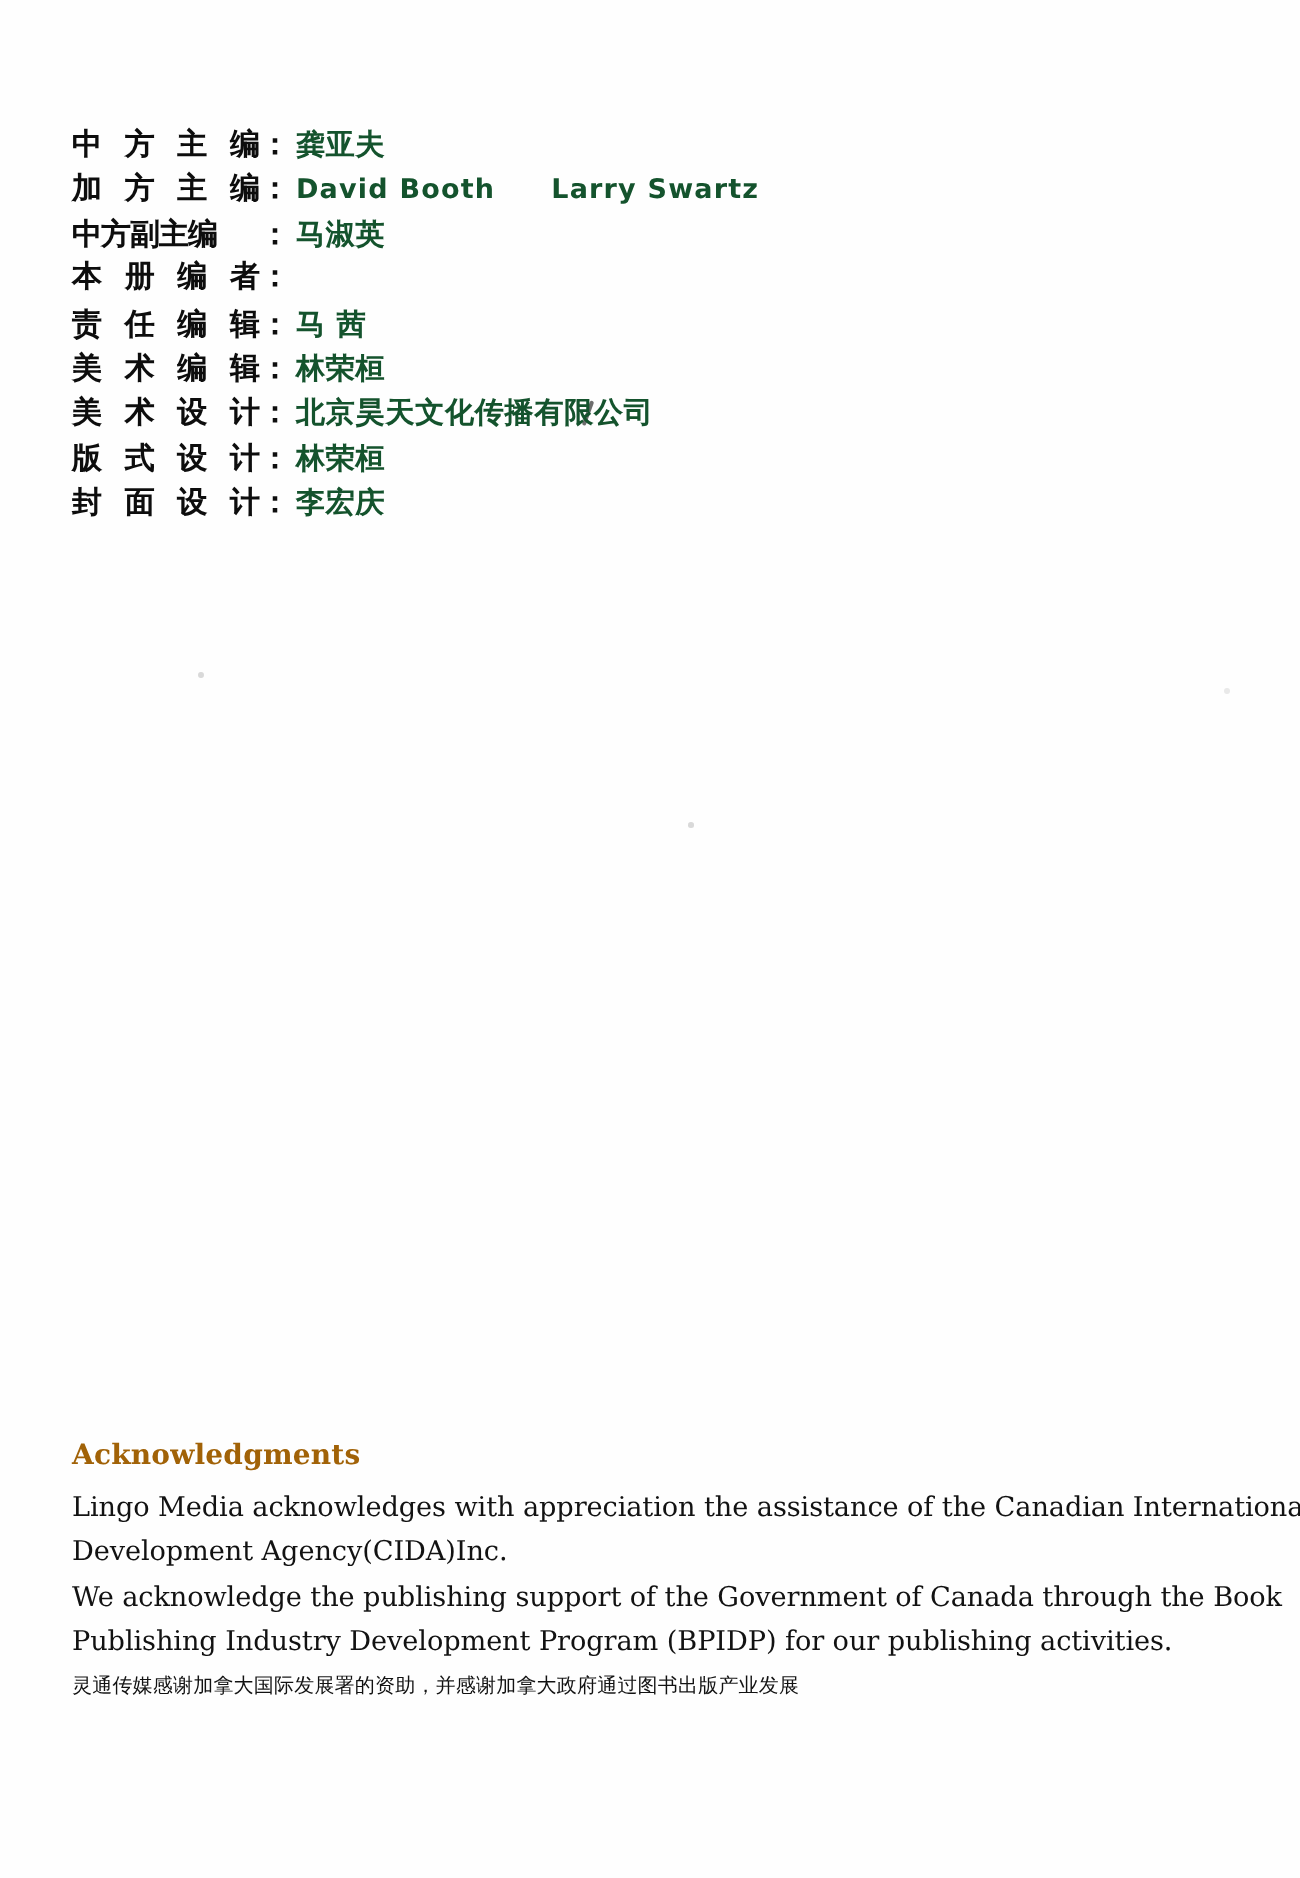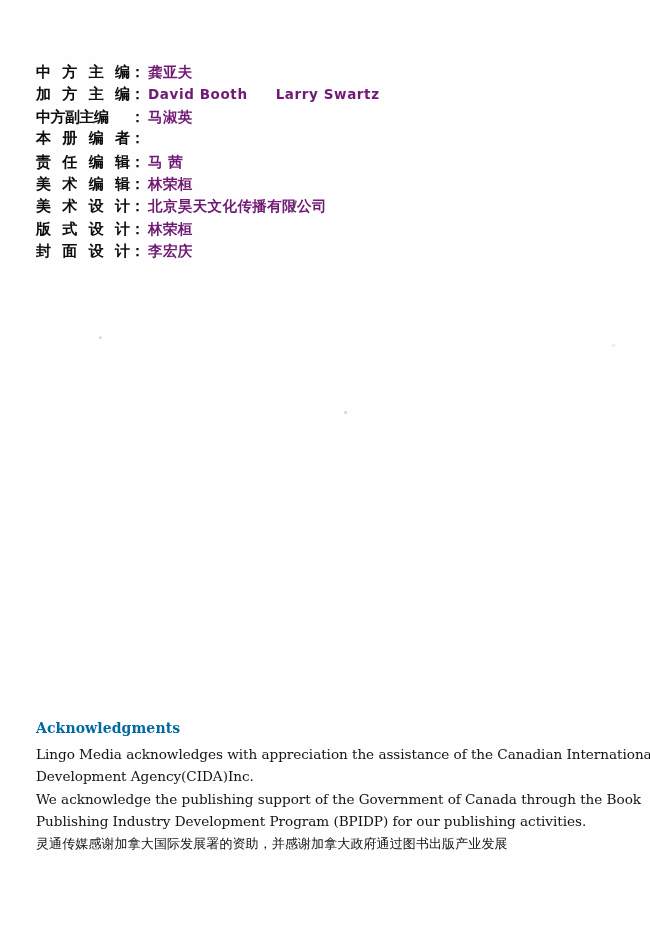--- a/index.html
+++ b/index.html
@@ -56,21 +56,21 @@
   .credit-label .ch { display: inline-block; }
   .colon {
     flex: 0 0 auto;
     font-size: 15px;
     font-weight: 700;
     color: #0d0d0d;
     margin-right: 3px;
   }
   .credit-value {
     font-size: 14.5px;
-    color: #701a75;
+    color: #14532d;
     font-weight: 600;
     letter-spacing: 0.2px;
   }
   .credit-value.cjk {
     font-family: "DejaVu Sans", sans-serif;
     font-weight: 700;
     letter-spacing: 0.4px;
   }
   .credit-value.latin {
     font-family: "DejaVu Sans", sans-serif;
@@ -92,34 +92,34 @@
   .ack {
     position: absolute;
     left: 36px;
     top: 720px;
     width: 578px;
     font-family: "DejaVu Serif", serif;
   }
   .ack-title {
     font-size: 14px;
     font-weight: 700;
-    color: #0369a1;
+    color: #a16207;
     letter-spacing: 0.1px;
     margin-bottom: 7px;
   }
   .ack-line {
     font-size: 13.6px;
     line-height: 22.4px;
     color: #121212;
     letter-spacing: -0.05px;
     white-space: nowrap;
   }
   .ack-line.cjk {
     font-family: "DejaVu Serif", serif;
-    font-size: 13px;
+    font-size: 10px;
     letter-spacing: 0.1px;
   }
 
   
   .speck {
     position: absolute;
     background: #b9b9b9;
     border-radius: 50%;
     opacity: 0.55;
   }

